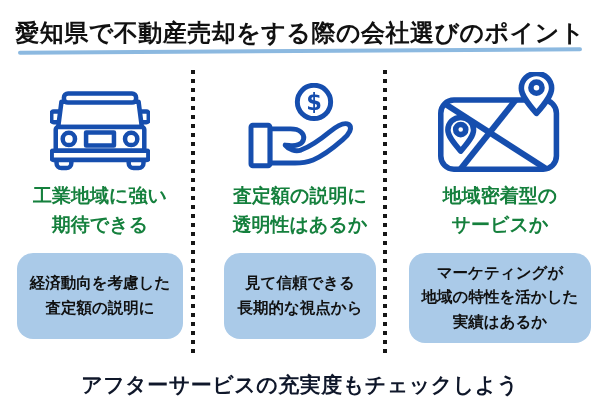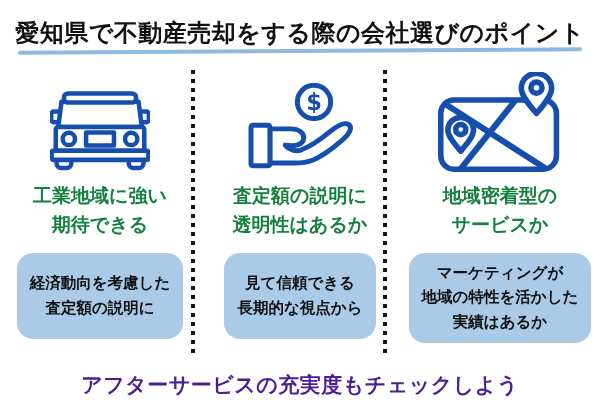--- a/index.html
+++ b/index.html
@@ -93,21 +93,21 @@
   .divider-1 { left: 191px; }
   .divider-2 { left: 383px; }
 
   
   .footer-note {
     margin: 14px 0 0 0;
     text-align: center;
     font-size: 21px;
     font-weight: 700;
     letter-spacing: 0.5px;
-    color: #4c1d95;
+    color: #0f172a;
     white-space: nowrap;
   }
 </style>
 </head>
 <body>
 
 <div class="page">
 
   <div class="header">
     <h1 class="title">愛知県で不動産売却をする際の会社選びのポイント</h1>

